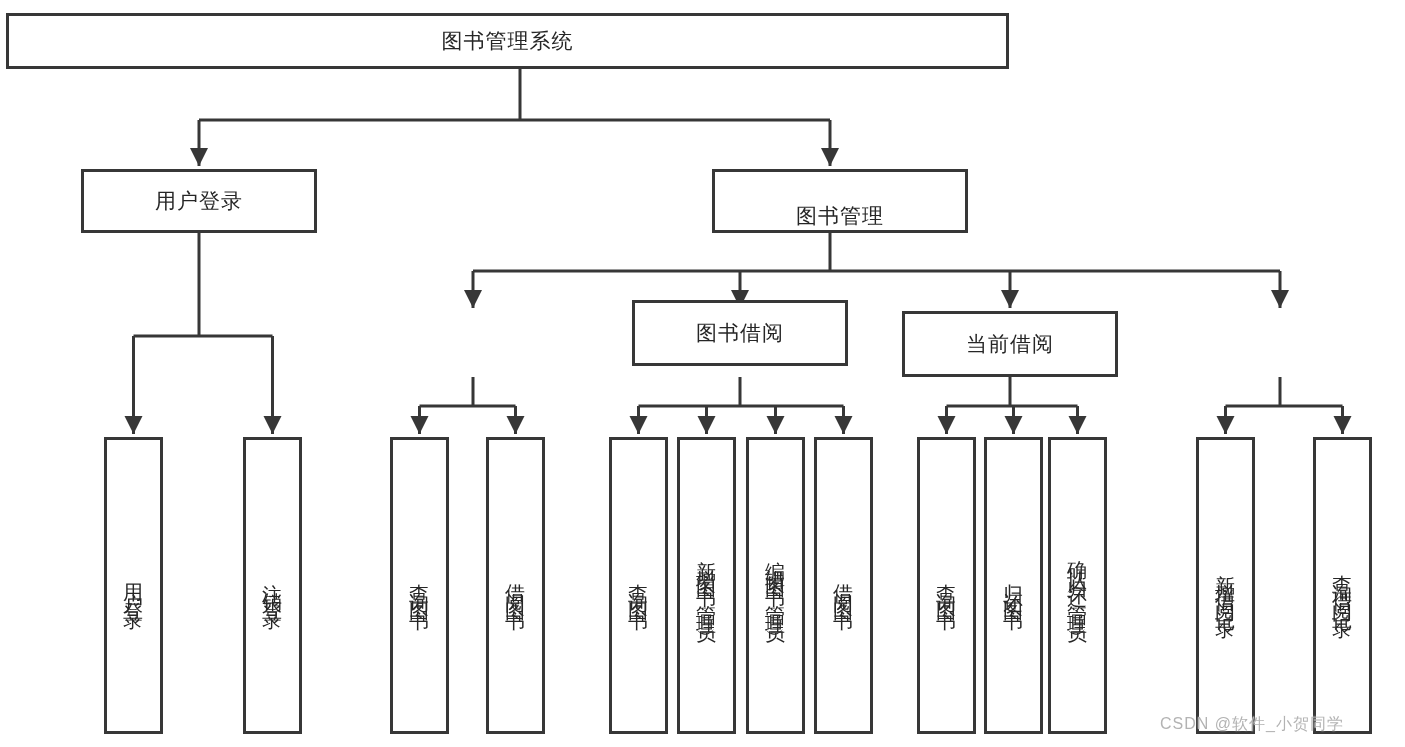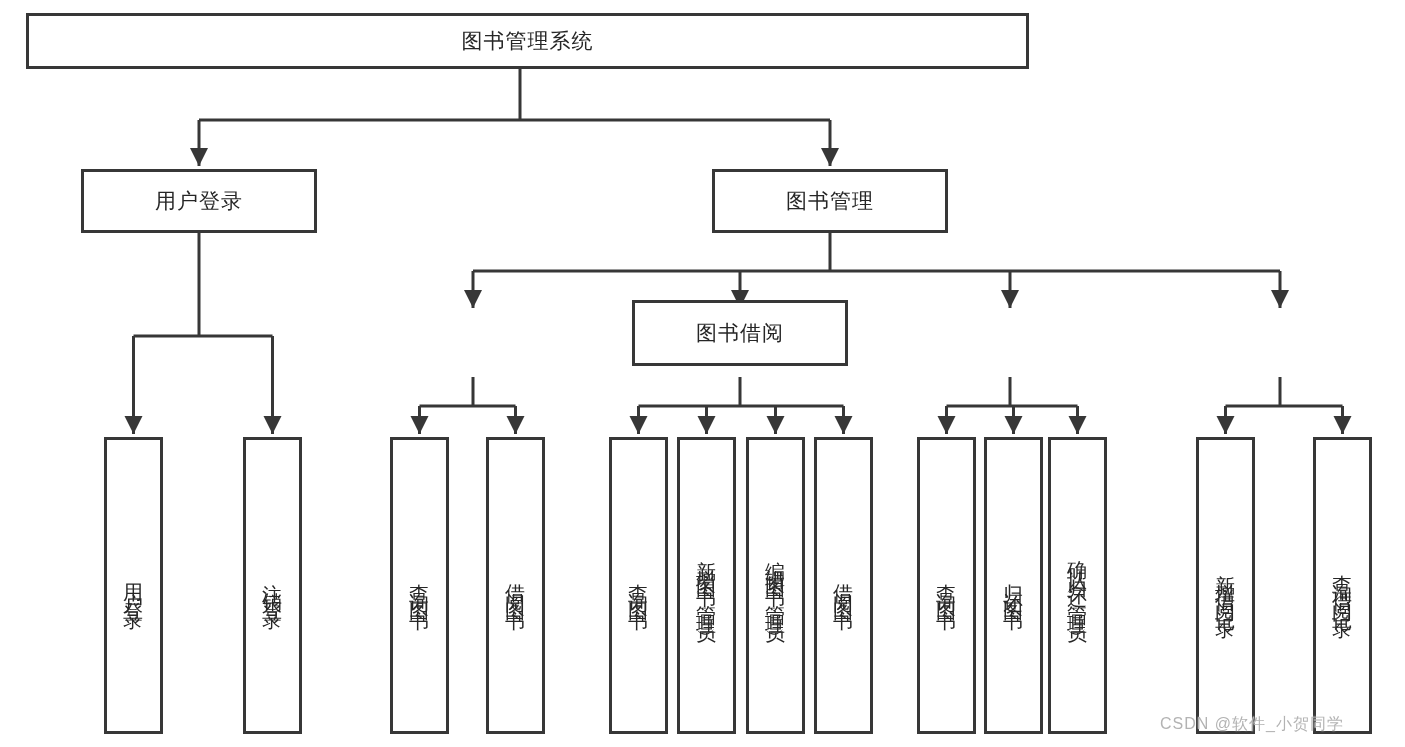--- a/index.html
+++ b/index.html
@@ -35,23 +35,23 @@
   }
   .v-label {
     writing-mode: vertical-lr;
     text-orientation: mixed;
     font-size: 20px;
     letter-spacing: 9px;
     line-height: 1;
     white-space: nowrap;
   }
   
-  .n-root        { left: 26px;   top: 13px;  width: 1003px; height: 56px; }
+  .n-root        { left: 6px;   top: 13px;  width: 1003px; height: 56px; }
   .n-login       { left: 81px;   top: 169px; width: 236px;  height: 64px; }
-  .n-mgmt        { left: 712px;  top: 169px; width: 236px;  height: 64px; }
+  .n-mgmt        { left: 712px;  top: 169px; width: 256px;  height: 64px; align-items: flex-end; }
   .n-rec         { left: 365px;  top: 311px; width: 216px;  height: 66px; }
   .n-bb          { left: 632px;  top: 300px; width: 216px;  height: 66px; }
   .n-cb          { left: 902px;  top: 311px; width: 216px;  height: 66px; }
   .n-br          { left: 1172px; top: 311px; width: 216px;  height: 66px; }
   .leaf          { top: 437px; width: 59px; height: 297px; }
   .n-login-user  { left: 104px; }
   .n-logout      { left: 243px; }
   .n-rec-q       { left: 390px; }
   .n-rec-b       { left: 486px; }
   .n-bb-q        { left: 609px; }
@@ -125,20 +125,23 @@
   <div class="node n-login">
     <span class="h-label">用户登录</span>
   </div>
   <div class="node n-mgmt">
     <span class="h-label">图书管理</span>
   </div>
 
   <div class="node n-bb">
     <span class="h-label">图书借阅</span>
   </div>
+  <div class="node n-cb">
+    <span class="h-label">当前借阅</span>
+  </div>
 
   <div class="node leaf n-login-user">
     <span class="v-label">用户登录</span>
   </div>
   <div class="node leaf n-logout">
     <span class="v-label">注销登录</span>
   </div>
 
   <div class="node leaf n-rec-q">
     <span class="v-label">查询图书</span>

